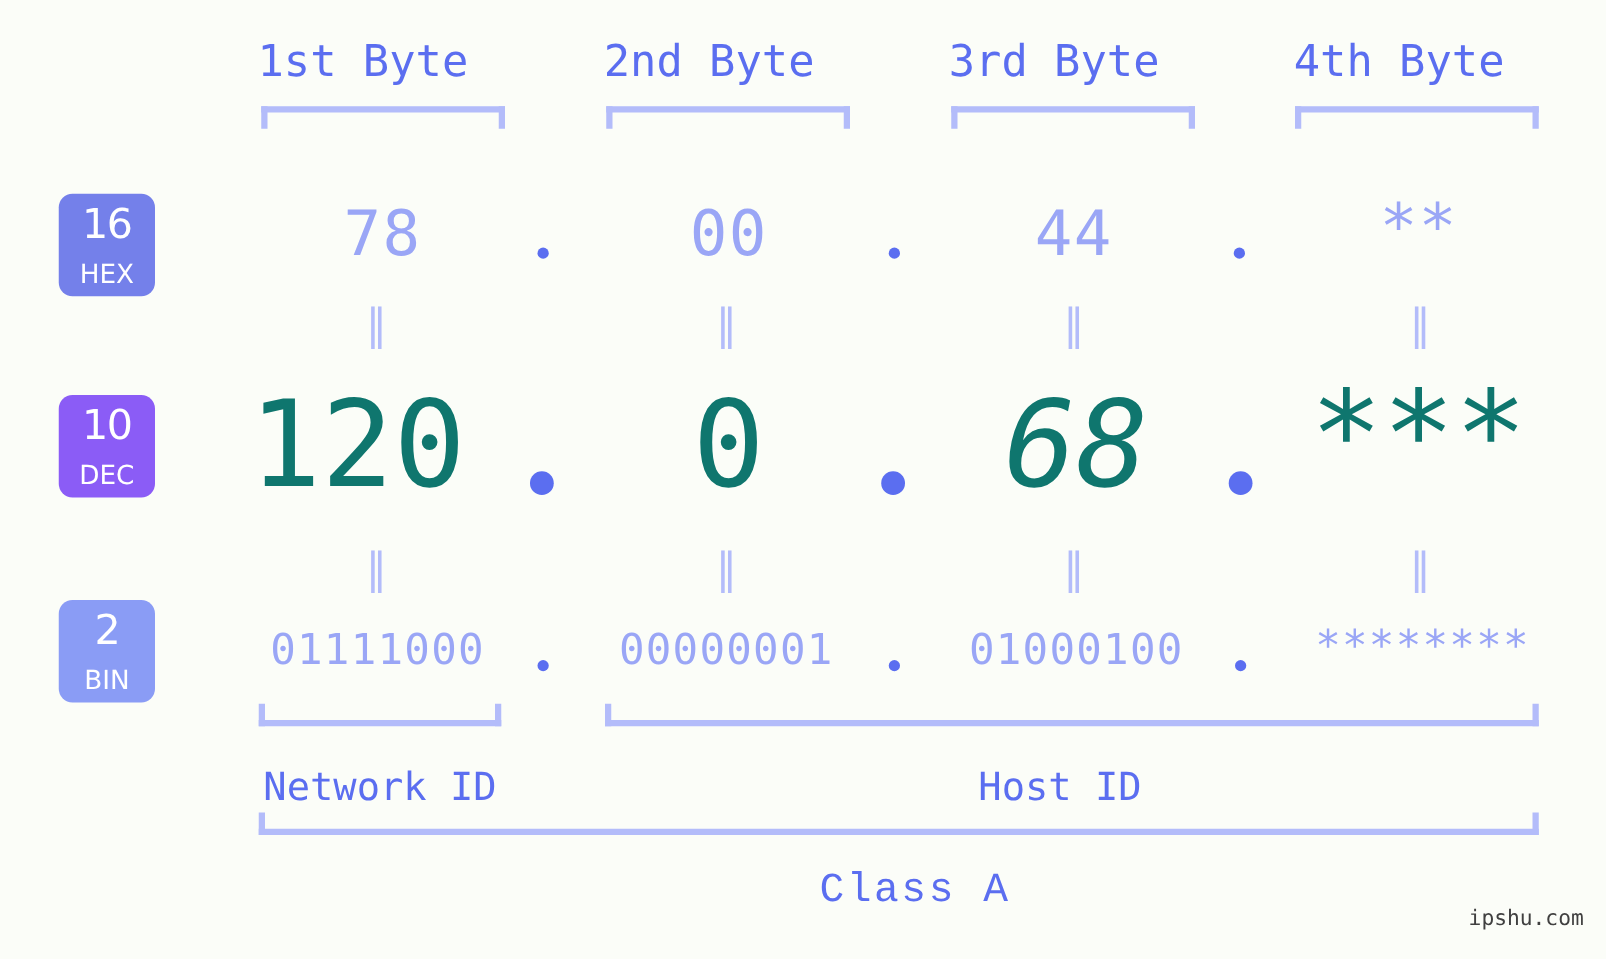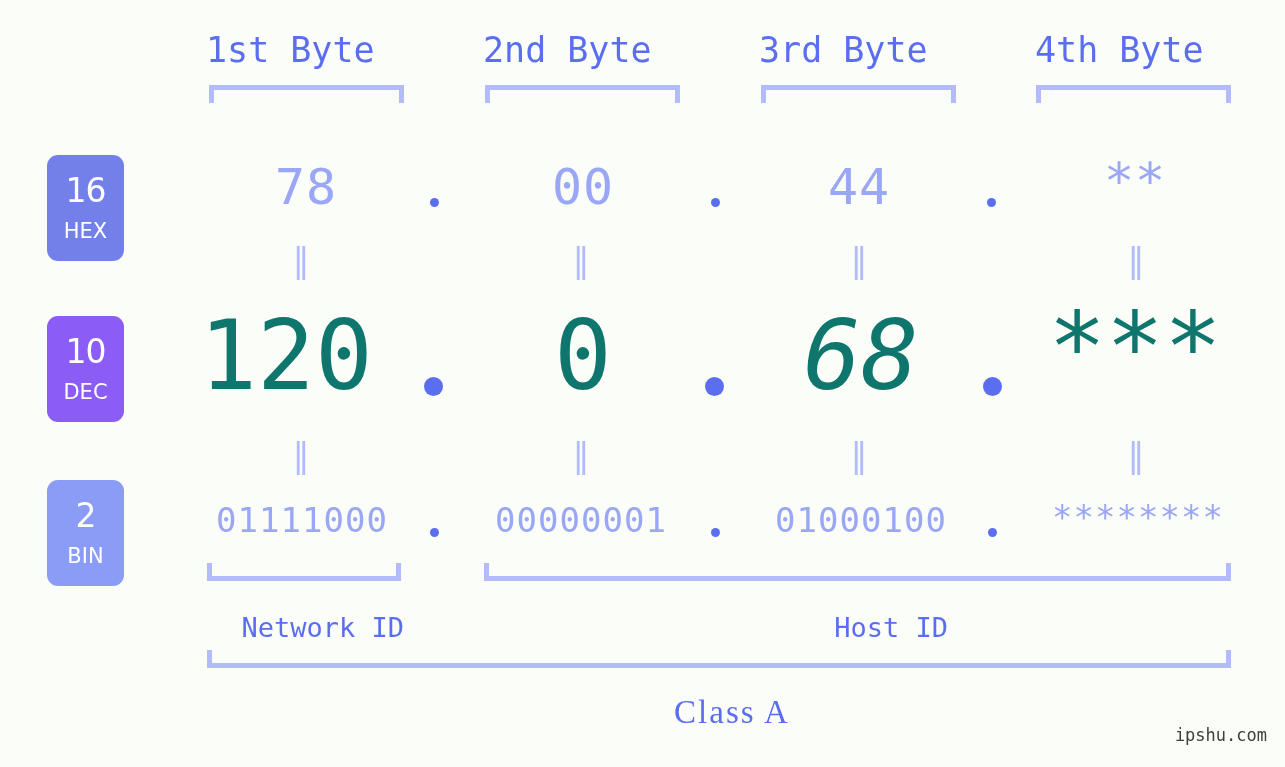--- a/index.html
+++ b/index.html
@@ -50,21 +50,21 @@
     border-left: 5px solid #b3bcfa;
     border-right: 5px solid #b3bcfa;
     box-sizing: border-box;
   }
 
   
   .badge {
     position: absolute;
     left: 47px;
     width: 77px;
-    height: 106px;
+    height: 82px;
     border-radius: 11px;
     color: #ffffff;
     display: flex;
     flex-direction: column;
     align-items: center;
     justify-content: center;
     font-family: "DejaVu Sans", sans-serif;
     line-height: 1;
   }
   .badge .num {
@@ -120,30 +120,30 @@
     font-family: "DejaVu Sans", sans-serif;
     font-size: 34px;
     color: #b3bcfa;
     line-height: 1;
     letter-spacing: 0;
   }
 
   
   .id-label {
     position: absolute;
-    text-align: right;
-    font-family: "DejaVu Sans Mono", monospace;
-    font-size: 27px;
+    text-align: center;
+    font-family: "DejaVu Sans Mono", monospace;
+    font-size: 31px;
     color: #5b6ef0;
     white-space: nowrap;
   }
   .class-label {
     position: absolute;
     text-align: center;
-    font-family: Liberation Serif, serif;
+    font-family: Liberation Mono, monospace;
     font-size: 33px;
     color: #5b6ef0;
     letter-spacing: 2px;
     white-space: nowrap;
   }
 
   .watermark {
     position: absolute;
     right: 18px;
     bottom: 22px;

